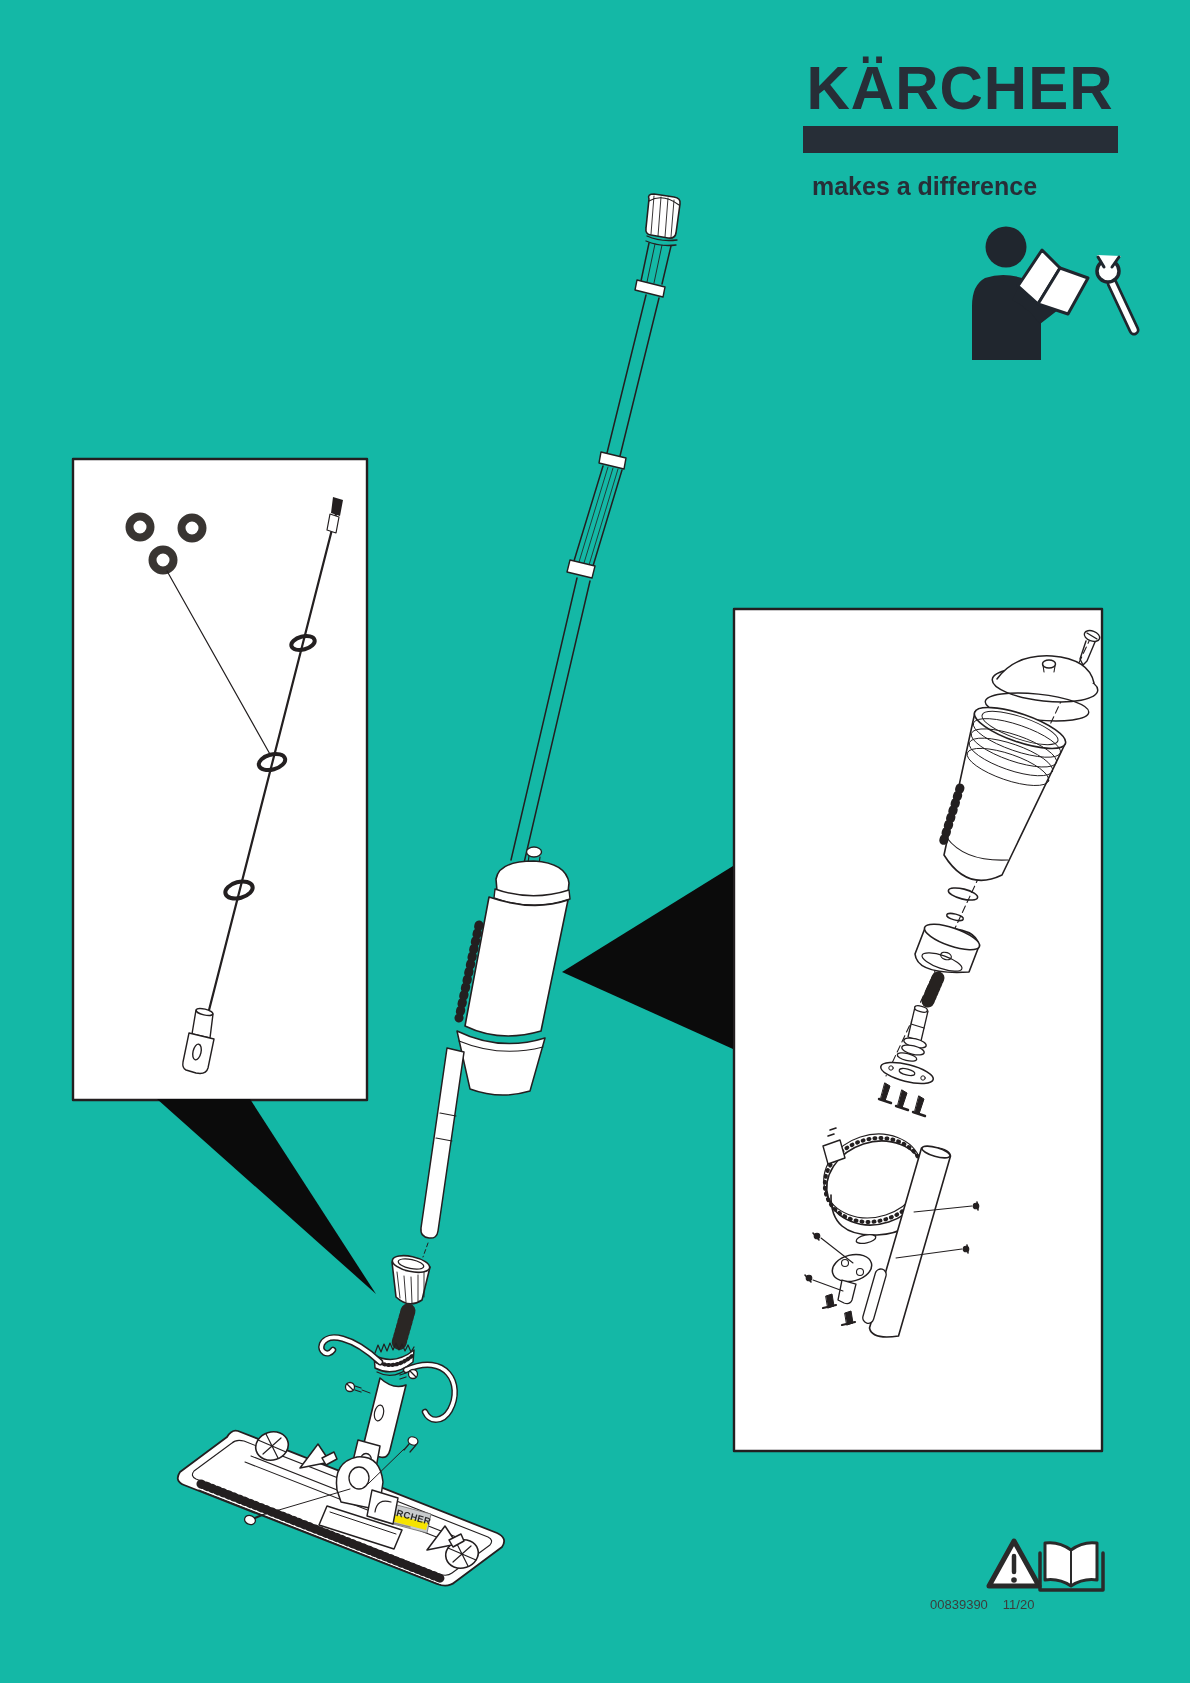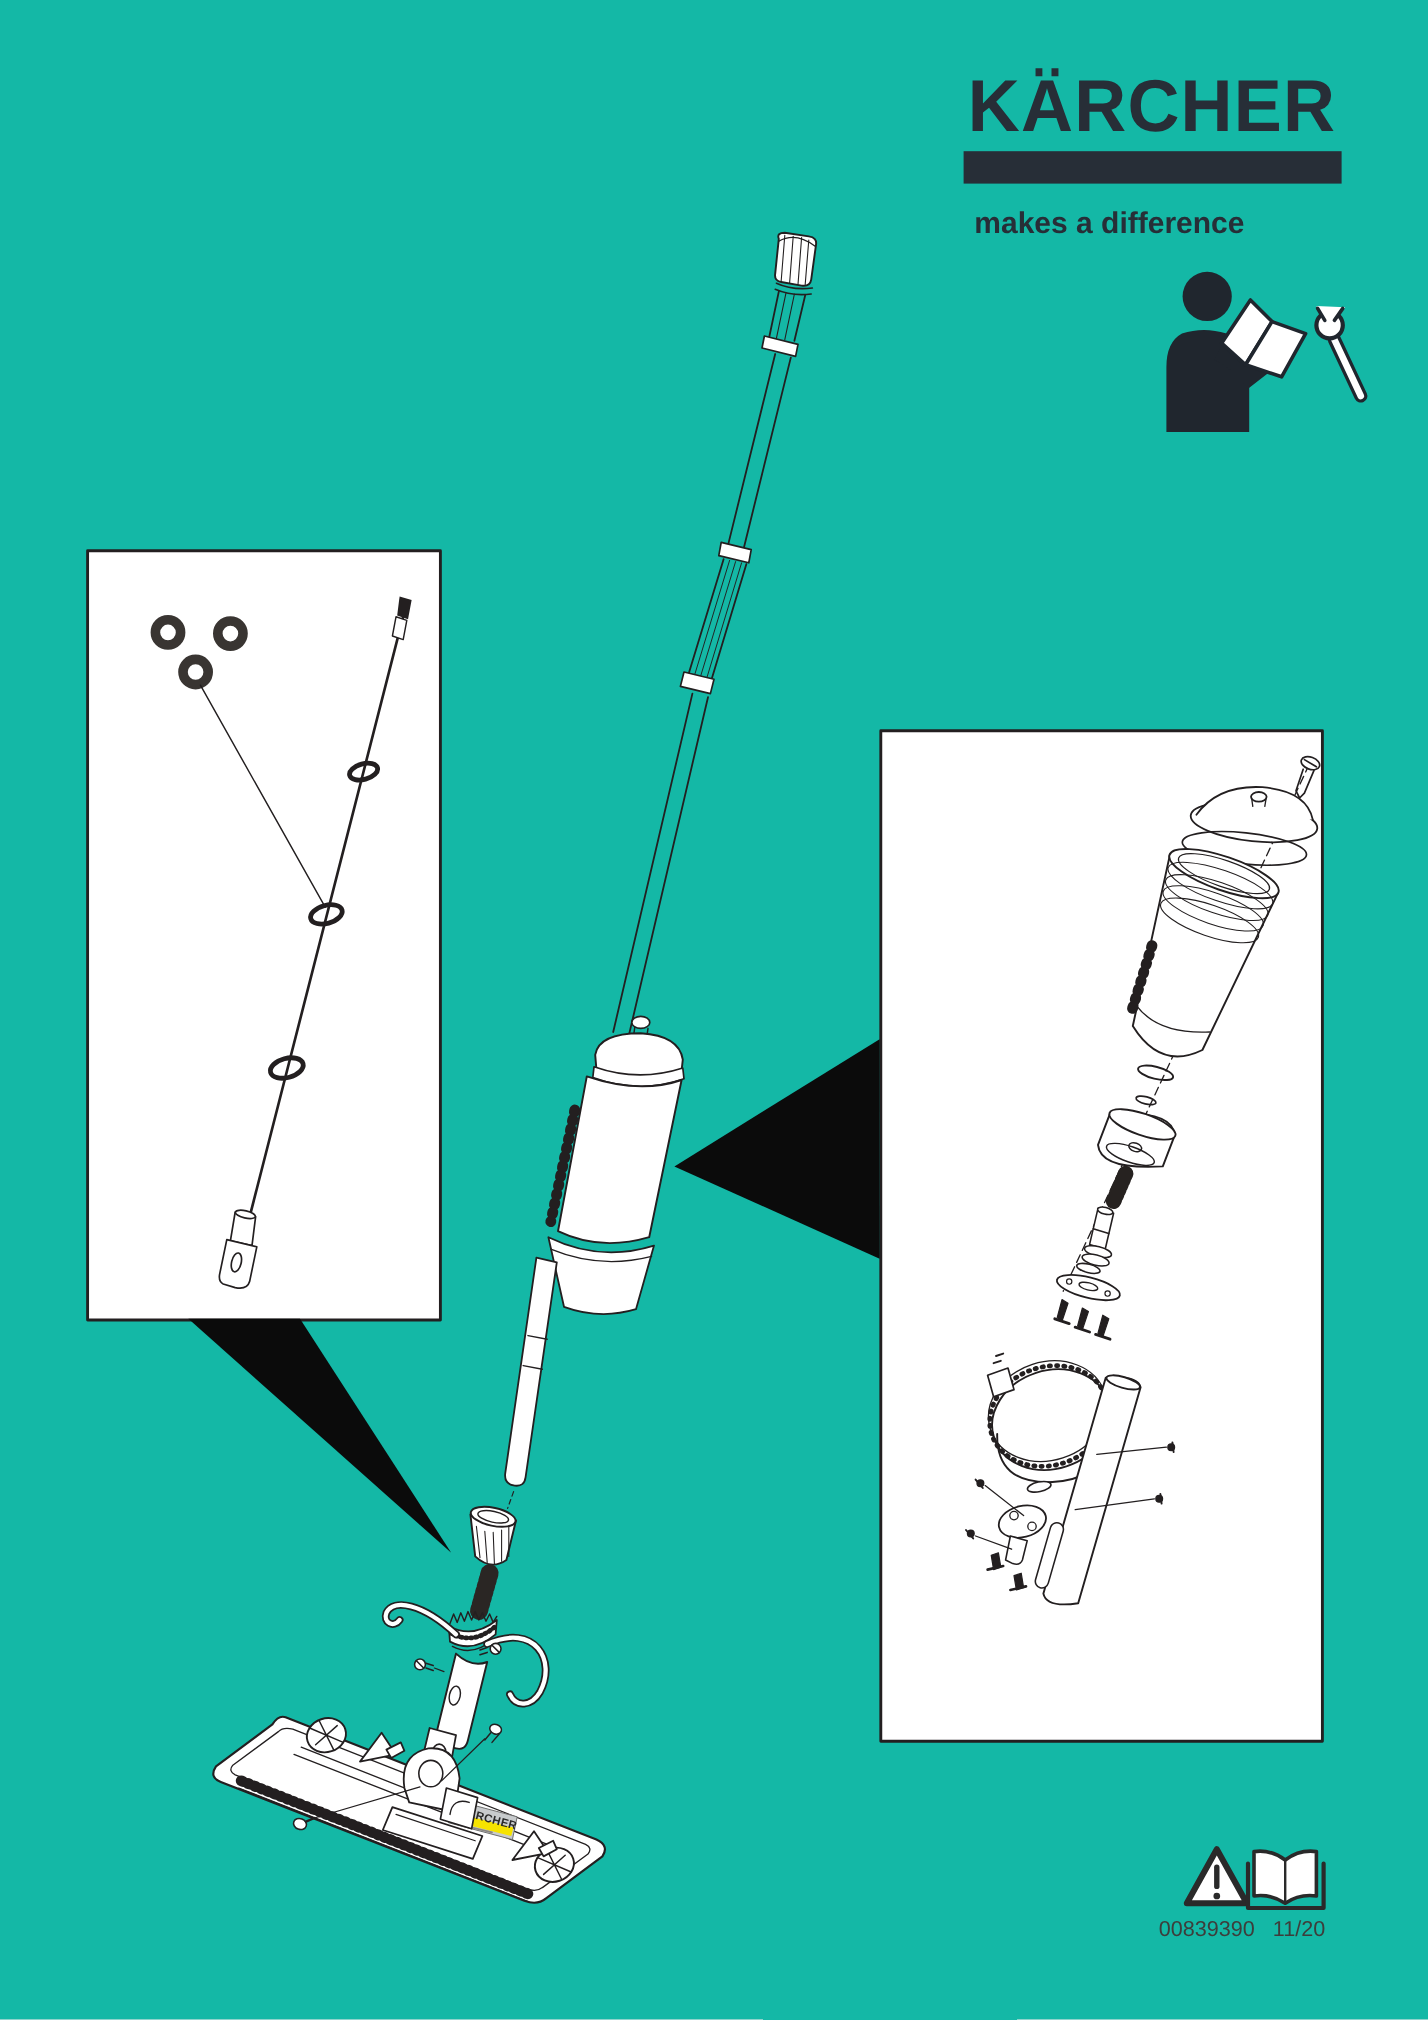--- a/index.html
+++ b/index.html
@@ -5,22 +5,22 @@
   html,body{margin:0;padding:0;background:#e8e8e8;}
   .page{position:relative;width:1190px;height:1683px;background:#14b8a6;
         font-family:"Liberation Sans",sans-serif;overflow:hidden;margin:0 auto;}
   .art{position:absolute;left:0;top:0;width:1190px;height:1683px;}
   .logo-text{position:absolute;left:801px;top:54px;width:318px;text-align:center;
              font-size:60px;font-weight:bold;color:#272e37;letter-spacing:1px;
              transform:scaleY(1.02);white-space:nowrap;}
   .logo-bar{position:absolute;left:803px;top:126px;width:315px;height:27px;background:#272e37;}
   .logo-tagline{position:absolute;left:767px;top:172px;width:315px;text-align:center;
                 font-size:25px;font-weight:bold;color:#272e37;}
-  .footer-text{position:absolute;left:930px;top:1597px;width:210px;text-align:center;
-               font-size:18px;color:#3d3d3b;white-space:nowrap;}
+  .footer-text{position:absolute;left:930px;top:1597px;width:210px;
+               font-size:13px;color:#3d3d3b;white-space:nowrap;}
   .footer-text .gap{margin-left:15px;}
 </style>
 </head>
 <body>
 
 <div class="page">
 
   <div class="logo-text">KÄRCHER</div>
   <div class="logo-bar"></div>
   <div class="logo-tagline">makes a difference</div>

